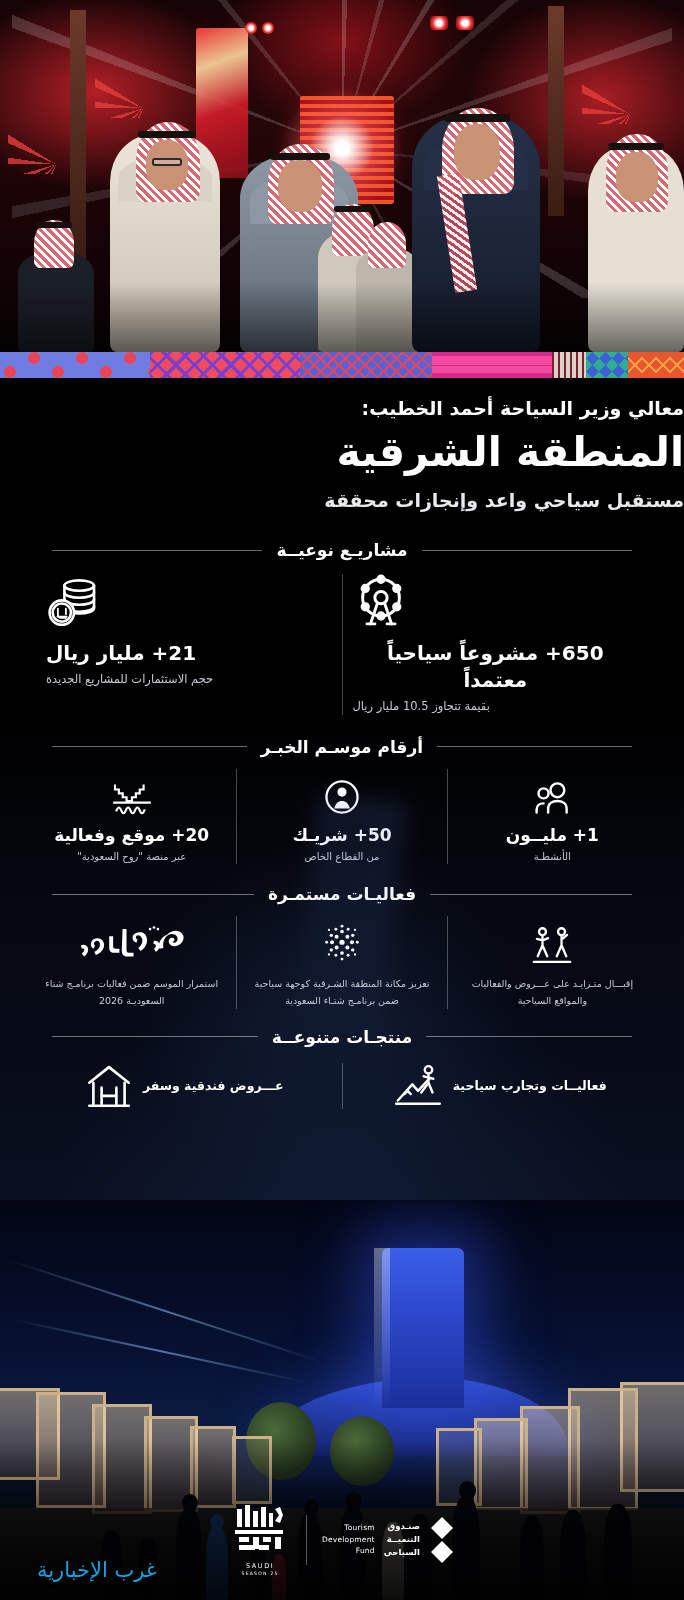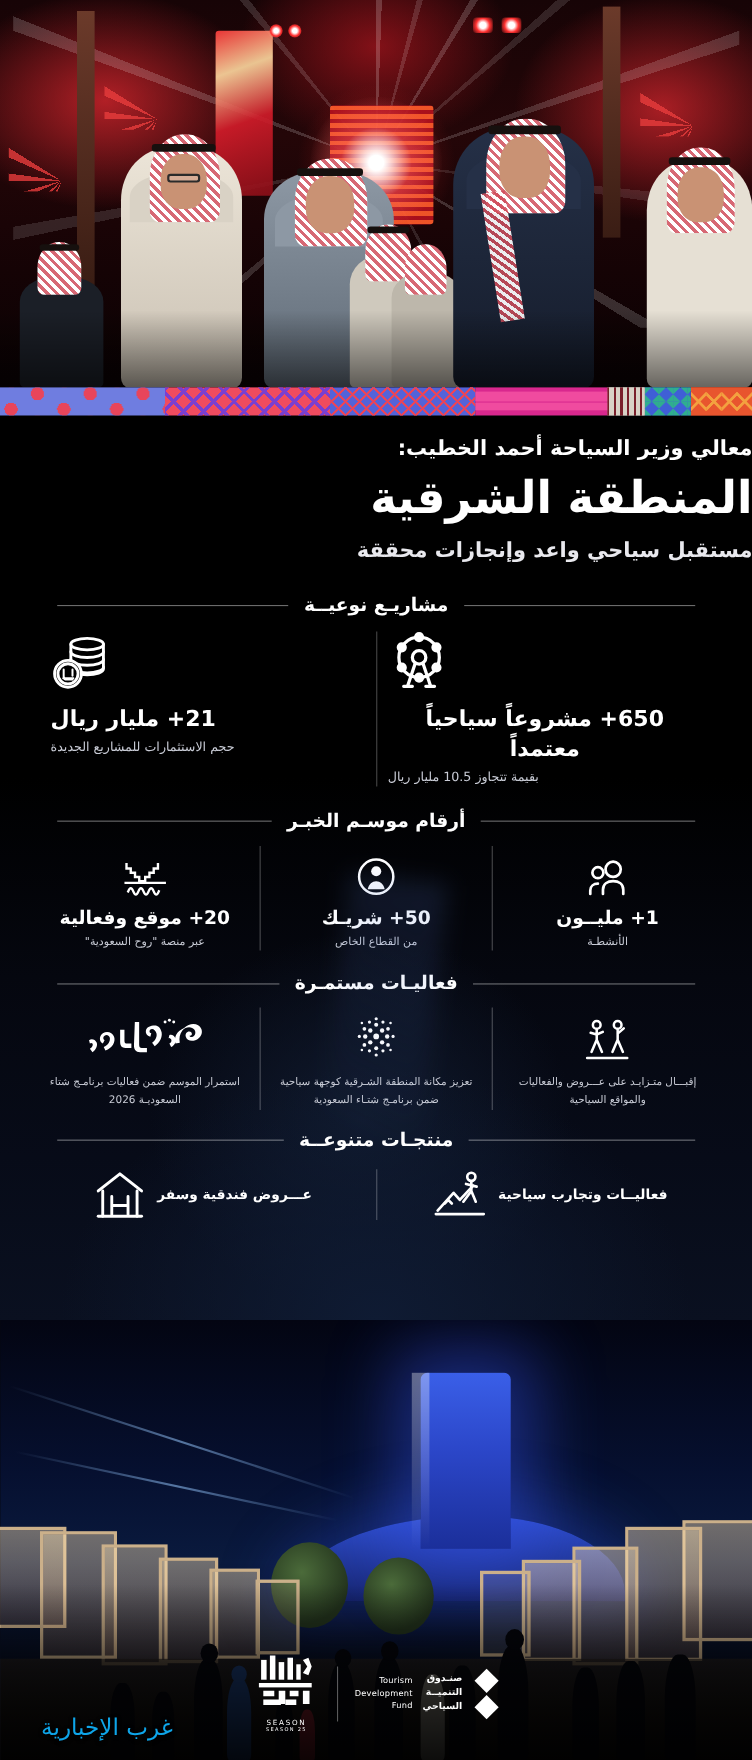--- a/index.html
+++ b/index.html
@@ -626,21 +626,21 @@
             <rect x="8" y="6" width="5" height="18"></rect>
               <rect x="16" y="2" width="5" height="22"></rect>
             <rect x="24" y="8" width="5" height="16"></rect>
               <rect x="32" y="4" width="5" height="20"></rect>
             <rect x="40" y="10" width="4" height="14"></rect>
             <path d="M46 6l4 6-4 6 5 2 3-8-3-8z"></path>
             <rect x="6" y="27" width="48" height="4"></rect>
             <path d="M10 34h10v5H10z M24 34h6v12h-6z M34 34h8v5h-8z M46 34h6v12h-6z"></path>
             <path d="M10 42h16v5H10z M30 42h10v5H30z"></path>
           </svg>
-          <div class="khobar-cap">SEASON</div>
+          <div class="khobar-cap">SAUDI</div>
           <div class="khobar-cap2">SEASON 25</div>
         </div>
       </div>
 
       <div class="logo-cell">
         <div class="logo-txt-en" style="white-space:pre-line;">Tourism
 Development
 Fund</div>
         <div class="logo-txt-ar" style="white-space:pre-line;">صنـدوق
 التنميــة

